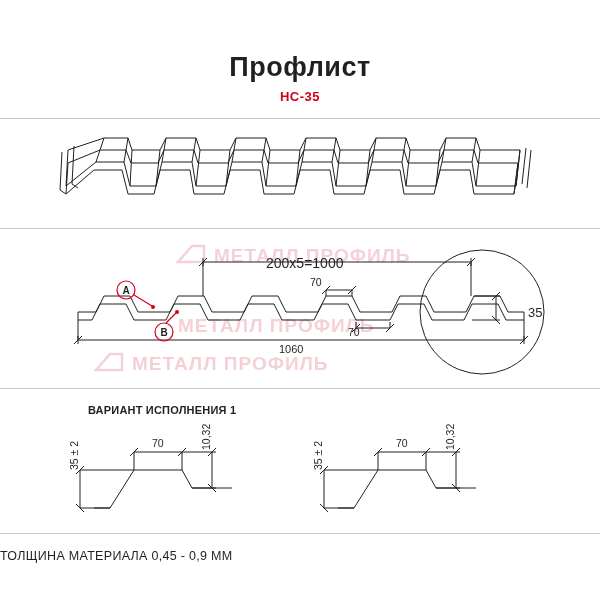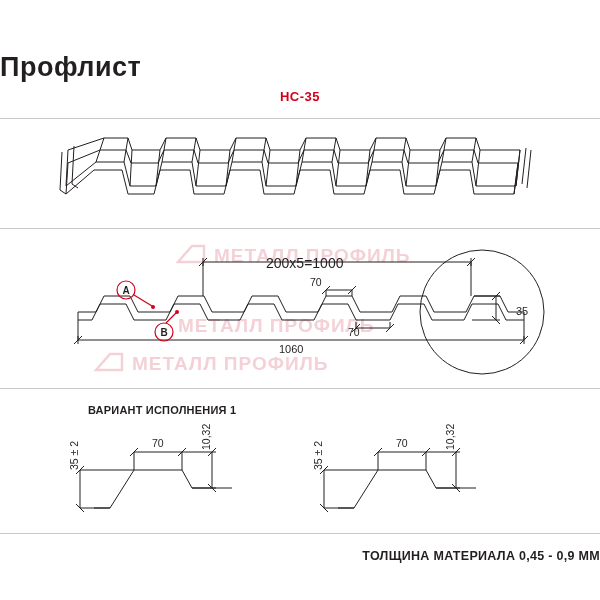--- a/index.html
+++ b/index.html
@@ -18,20 +18,21 @@
   #page {
     position: relative;
     width: 600px;
     height: 600px;
   }
   .title {
     position: absolute;
     top: 52px;
     left: 0;
     width: 600px;
+    text-align: center;
     font-size: 27px;
     font-weight: bold;
     letter-spacing: 0.5px;
   }
   .subtitle {
     position: absolute;
     top: 89px;
     left: 0;
     width: 600px;
     text-align: center;
@@ -61,23 +62,23 @@
   }
   .v1 { top: 404px; left: 68px; }
   .v2 { top: 404px; left: 311px; }
   .v2b { top: 419px; left: 311px; }
 
   .bottom-note {
     position: absolute;
     top: 549px;
     left: 0;
     width: 600px;
-    text-align: right;
+    text-align: left;
     font-size: 12.5px;
-    font-weight: bold;
+    font-weight: normal;
     letter-spacing: 0.3px;
   }
 
   svg { display: block; }
   .art {
     position: absolute;
     left: 0;
     top: 0;
   }
   .wm {
@@ -237,21 +238,21 @@
       <path d="M324,470 L324,508"></path>
       <path d="M320,474 L328,466 M320,504 L328,512"></path>
       <path d="M324,470 L378,470 M324,508 L354,508"></path>
     </g>
   </svg>
 
   <div style="position:absolute;left:266px;top:255px;font-size:14px">200х5=1000</div>
   <div style="position:absolute;left:310px;top:276px;font-size:10.5px">70</div>
   <div style="position:absolute;left:348px;top:326px;font-size:10.5px">70</div>
   <div style="position:absolute;left:279px;top:343px;font-size:11px">1060</div>
-  <div style="position:absolute;left:516px;top:305px;font-size:11px">35</div>
+  <div style="position:absolute;left:528px;top:305px;font-size:13px">35</div>
 
   <div class="variant-label v1">ВАРИАНТ ИСПОЛНЕНИЯ 1</div>
 
   <div style="position:absolute;left:152px;top:437px;font-size:10.5px">70</div>
   <div style="position:absolute;left:200px;top:450px;font-size:10.5px;transform:rotate(-90deg);transform-origin:left top;white-space:nowrap">10,32</div>
   <div style="position:absolute;left:68px;top:470px;font-size:10.5px;transform:rotate(-90deg);transform-origin:left top;white-space:nowrap">35 ± 2</div>
 
   <div style="position:absolute;left:396px;top:437px;font-size:10.5px">70</div>
   <div style="position:absolute;left:444px;top:450px;font-size:10.5px;transform:rotate(-90deg);transform-origin:left top;white-space:nowrap">10,32</div>
   <div style="position:absolute;left:312px;top:470px;font-size:10.5px;transform:rotate(-90deg);transform-origin:left top;white-space:nowrap">35 ± 2</div>

